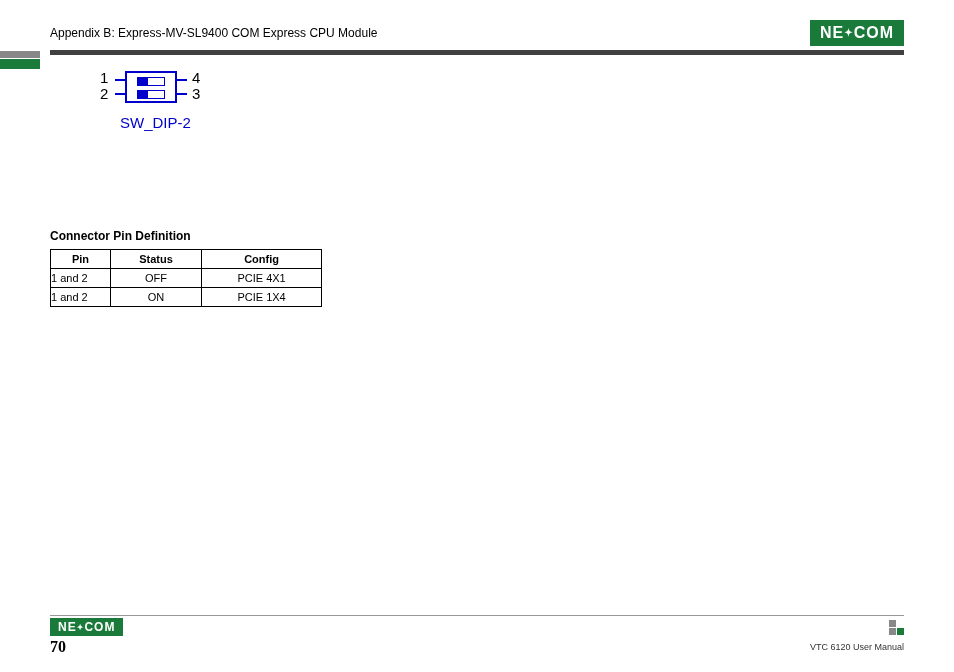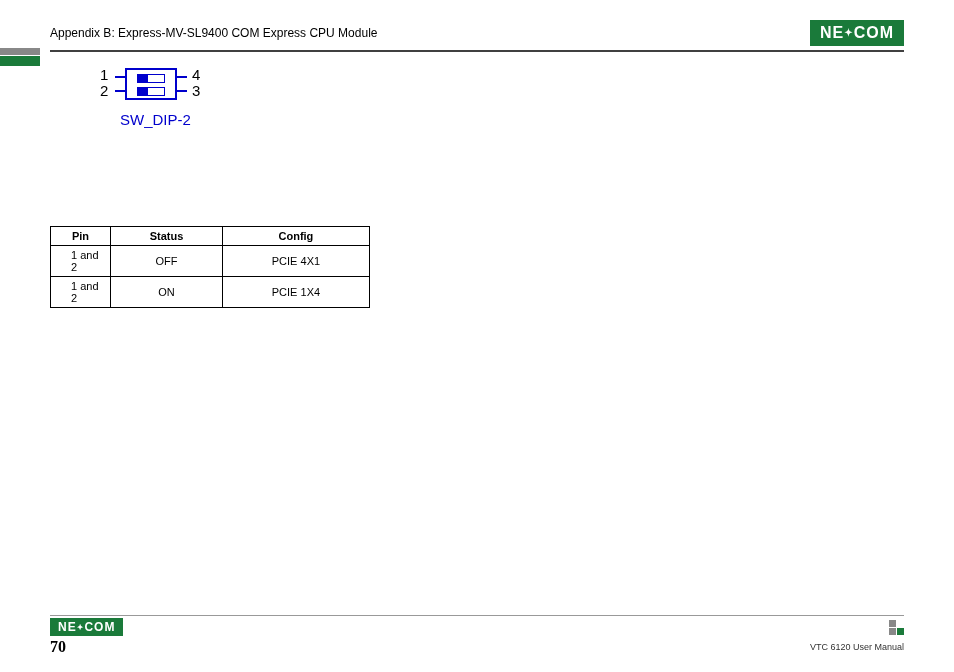--- a/index.html
+++ b/index.html
@@ -12,21 +12,21 @@
     height: 672px;
     position: relative;
   }
   .page {
     padding: 20px 50px 0 50px;
   }
   .header-row {
     display: flex;
     justify-content: space-between;
     align-items: center;
-    border-bottom: 2px solid #404040;
+    border-bottom: 5px solid #404040;
     padding-bottom: 4px;
   }
   .appendix-title { font-size: 12px; }
   .logo-top {
     background: #1a7a3a;
     color: #fff;
     font-weight: bold;
     font-size: 16px;
     padding: 4px 10px;
     letter-spacing: 1px;
@@ -111,29 +111,29 @@
     color: #0000cc;
   }
   .table-title {
     font-weight: bold;
     font-size: 12px;
     margin-bottom: 6px;
   }
   table.pin-table {
     border-collapse: collapse;
     font-size: 11px;
-    width: 320px;
+    width: 272px;
   }
   table.pin-table th, table.pin-table td {
     border: 1px solid #000;
     padding: 3px 6px;
     text-align: center;
   }
   table.pin-table th { font-weight: bold; }
-  table.pin-table td.pin-cell { text-align: left; padding-left: 20px; width: 60px;}
+  table.pin-table td.pin-cell { text-align: left; padding-left: 0; width: 60px;}
   table.pin-table th.pin-head { width: 60px; }
   .footer {
     position: absolute;
     bottom: 16px;
     left: 50px;
     right: 50px;
     border-top: 1px solid #999;
     padding-top: 2px;
     font-size: 9px;
     color: #333;
@@ -198,20 +198,21 @@
       <div class="dip-slot top">
           <div class="dip-knob"></div>
         </div>
       <div class="dip-slot bottom">
           <div class="dip-knob"></div>
         </div>
     </div>
     <div class="dip-label">SW_DIP-2</div>
   </div>
 
+  <div class="table-title">Connector Pin Definition</div>
   <table class="pin-table">
     <thead>
       <tr>
         <th class="pin-head">Pin</th>
         <th>Status</th>
         <th>Config</th>
       </tr>
     </thead>
     <tbody>
       <tr>

